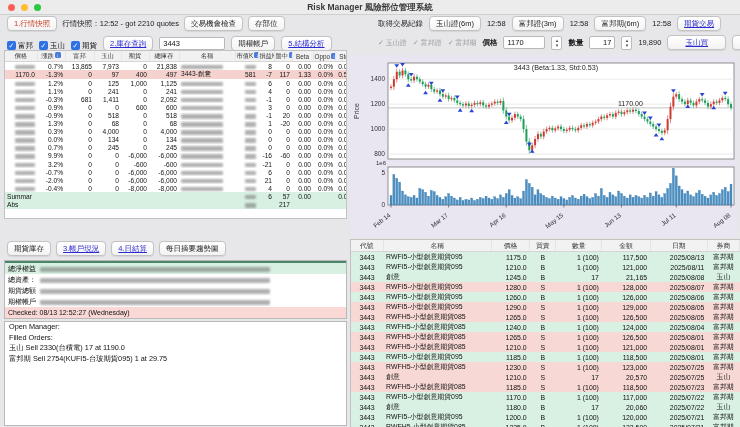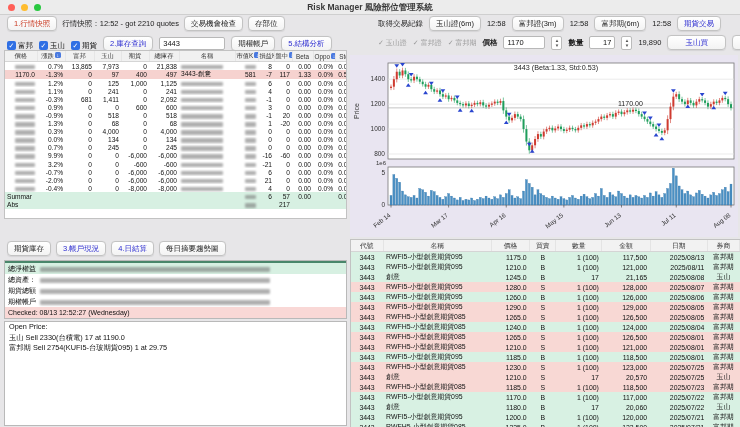--- a/index.html
+++ b/index.html
@@ -9,21 +9,21 @@
   .titlebar{position:absolute;left:0;top:0;width:740px;height:14px;background:#ececec;
             border-bottom:1px solid #cfcfcf;}
   .lights{position:absolute;left:8px;top:4px;display:flex;gap:6px;}
   .light{width:7px;height:7px;border-radius:50%;}
   .l-red{background:#ff5f57}.l-yellow{background:#febc2e}.l-green{background:#28c840}
   .wtitle{position:absolute;left:0;right:0;top:2px;text-align:center;font-size:8.5px;
           font-weight:bold;color:#3a3a3a;}
   .btn{display:inline-block;background:linear-gradient(#ffffff,#f3f3f3);
        border:1px solid #c3c3c3;border-radius:4px;font-size:7.5px;color:#1c1c1c;
        padding:2px 6px;line-height:9px;white-space:nowrap;box-shadow:0 .5px 1px rgba(0,0,0,.08);}
-  .btn.blue{color:#2b2bd0;}
+  .btn.blue{color:#2b2bd0;text-decoration:underline;}
   .btn.red{color:#c93a22;}
   .lbl{font-size:7.5px;color:#1c1c1c;white-space:nowrap;}
   .row{position:absolute;display:flex;align-items:center;gap:5px;}
   .cb{width:9px;height:9px;border-radius:2px;background:#2f6fe4;color:#fff;font-size:7px;
       line-height:9px;text-align:center;display:inline-block;}
   .cbl{font-size:7.5px;color:#111;margin-left:2px;}
   .gray-check{font-size:7px;color:#9a9a9a;white-space:nowrap;}
   .tinput{background:#fff;border:1px solid #b8b8b8;border-radius:2px;font-size:7.5px;
           padding:1px 3px;font-family:inherit;color:#111;}
   .stepper{display:inline-flex;flex-direction:column;width:9px;height:12px;
@@ -410,21 +410,22 @@
 
 <div class="panelbox" style="left:4px;top:260px;width:341px;height:57px;" id="acctbox">
     <div class="acct-line acct-green"><span>總淨權益</span><span class="rd" style="width: 230px; margin-left: 4px; height: 5px;"></span></div>
     <div class="acct-line"><span>總資產：</span><span class="rd" style="width: 230px; margin-left: 4px; height: 5px;"></span></div>
     <div class="acct-line"><span>期貨總額</span><span class="rd" style="width: 230px; margin-left: 4px; height: 5px;"></span></div>
     <div class="acct-line"><span>期權帳戶</span><span class="rd" style="width: 230px; margin-left: 4px; height: 5px;"></span></div>
     <div class="acct-line acct-pink"><span>Checked: 08/13 12:52:27 (Wednesday)</span></div>
   </div>
 
 <div class="panelbox" style="left:4px;top:321px;width:341px;height:103px;" id="ordbox">
-    <div class="ord-line">Open Price:</div>
+    <div class="ord-line">Open Manager:</div>
+    <div class="ord-line">Filled Orders:</div>
     <div class="ord-line">玉山 Sell 2330(台積電) 17 at 1190.0</div>
     <div class="ord-line">富邦期 Sell 2754(KUFI5-台玻期貨095) 1 at 29.75</div>
   </div>
 
 <div class="row" style="left:378px;top:16px;gap:6px;">
   <span class="lbl">取得交易紀錄</span>
   <span class="btn">玉山證(6m)</span>
   <span class="lbl">12:58</span>
   <span class="btn">富邦證(3m)</span>
   <span class="lbl">12:58</span>

